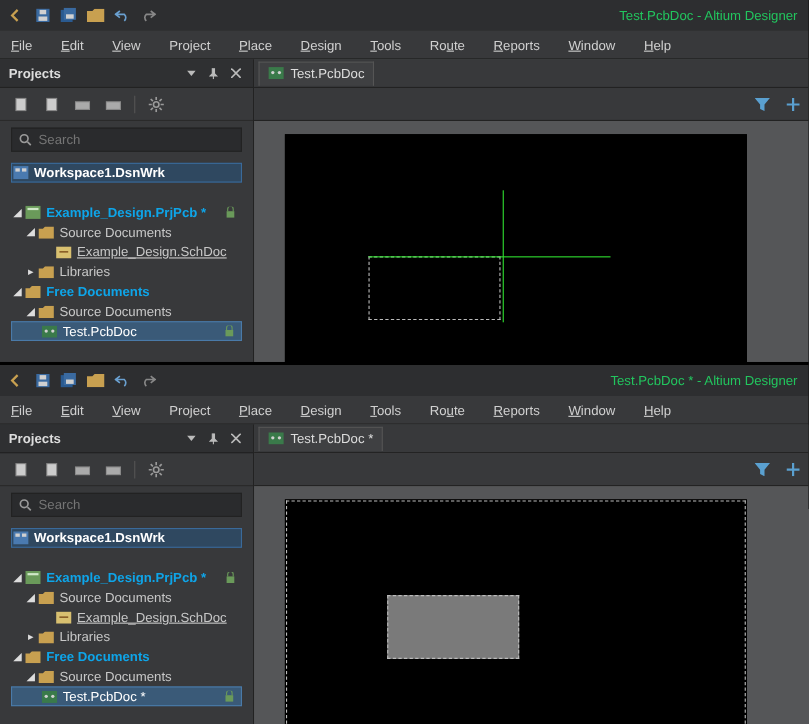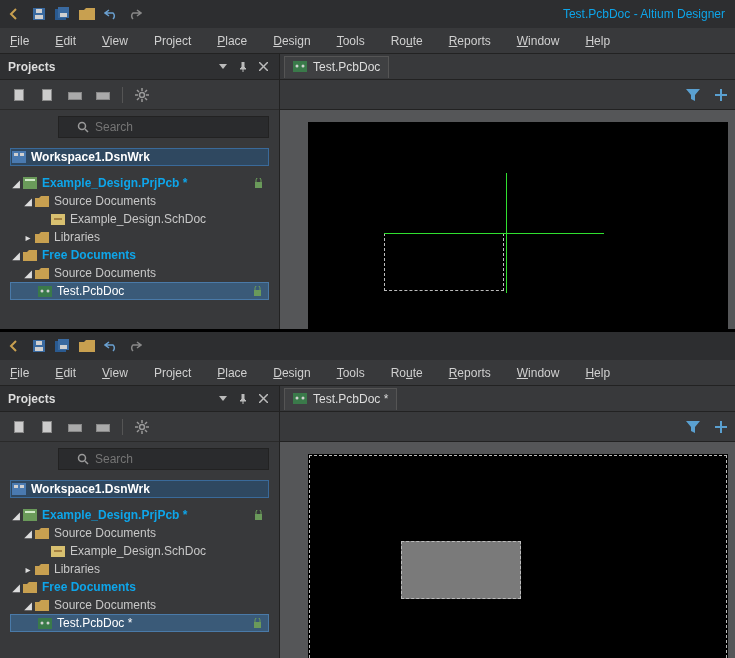--- a/index.html
+++ b/index.html
@@ -2,48 +2,48 @@
 <html><head>
 <meta charset="utf-8">
 <style>
   * { box-sizing: border-box; margin: 0; padding: 0; font-family: "Segoe UI", Tahoma, sans-serif; }
   body { background: #111; width: 735px; }
   .instance { width: 735px; background: #38393b; color: #c8c8c8; font-size: 12px; }
   .titlebar { height: 28px; background: #2d2e30; display: flex; align-items: center; padding: 0 6px; }
   .titlebar .tb-icons { display: flex; gap: 6px; align-items: center; }
   .titlebar .tb-icon { width: 18px; height: 18px; display: flex; align-items: center; justify-content: center; color: #c8a050; }
   .titlebar .spacer { flex: 1; }
-  .titlebar .title { color: #0ea5e9; padding-right: 4px; }
+  .titlebar .title { color: #22c55e; padding-right: 4px; }
   .menubar { height: 26px; background: #38393b; display: flex; align-items: center; gap: 26px; padding: 0 10px; border-bottom: 1px solid #222; }
   .menubar .menuitem { color: #d0d0d0; cursor: default; }
   .menubar .menuitem u { text-decoration: underline; }
   .workarea { display: flex; height: 275px; }
-  .panel { width: 280px; background: #38393b; border-right: 1px solid #222; display: flex; flex-direction: column; }
+  .panel { width: 231px; background: #38393b; border-right: 1px solid #222; display: flex; flex-direction: column; }
   .panel-header { height: 26px; display: flex; align-items: center; padding: 0 8px; border-bottom: 1px solid #222; background: #2f3032; }
   .panel-header .ph-title { flex: 1; font-weight: 600; color: #ddd; }
   .panel-header .ph-btn { width: 16px; height: 16px; display: flex; align-items: center; justify-content: center; color: #bbb; margin-left: 4px; }
   .panel-toolbar { height: 30px; display: flex; align-items: center; gap: 10px; padding: 0 10px; border-bottom: 1px solid #2a2a2a; }
   .panel-toolbar .pt-icon { width: 18px; height: 18px; color: #9a9a9a; display: flex; align-items: center; justify-content: center; }
   .panel-toolbar .divider { width: 1px; height: 16px; background: #555; }
   .search-row { padding: 6px 10px; }
-  .search-box { display: flex; align-items: center; background: #2a2b2d; border: 1px solid #222; height: 22px; padding: 0 18px; gap: 6px; margin-left: 48px; }
+  .search-box { display: flex; align-items: center; background: #2a2b2d; border: 1px solid #222; height: 22px; padding: 0 6px; gap: 6px; }
   .search-box input { flex: 1; background: transparent; border: none; outline: none; color: #ccc; font-size: 12px; }
   .tree { padding: 4px 0 8px 0; margin: 0 10px; }
   .tree-row { display: flex; align-items: center; height: 18px; padding-right: 6px; }
   .tree-row .tw { width: 12px; text-align: center; color: #ddd; font-size: 10px; }
   .tree-row .ticon { width: 16px; height: 14px; display: flex; align-items: center; justify-content: center; }
   .tree-row .tlabel { padding-left: 4px; white-space: nowrap; }
-  .tree-row.ws { background: #2f4860; border: 1px solid #3a6a9a; margin-bottom: 8px; }
+  .tree-row.ws { background: #2f4860; border: 1px solid #3a6a9a; margin-bottom: 18px; }
   .tree-row.ws .tlabel { font-weight: 600; color: #fff; }
   .tree-row.selected { background: #3a5a78; border: 1px solid #4a7aa8; }
   .tree-row.selected .tlabel { color: #fff; }
   .tree-row .lock { margin-left: auto; color: #6a9a5a; font-size: 10px; }
   .indent1 { padding-left: 12px; }
   .indent2 { padding-left: 26px; }
-  .indent3 { padding-left: 40px; }
+  .indent3 { padding-left: 40px; text-decoration: underline; }
   .bold { font-weight: 700; color: #0ea5e9; }
   .editor-area { flex: 1; display: flex; flex-direction: column; background: #4a4b4d; }
   .doc-tabs { height: 26px; display: flex; align-items: center; background: #38393b; border-bottom: 1px solid #222; padding-left: 4px; }
   .doc-tab { height: 22px; background: #3f4042; border: 1px solid #555; border-bottom: none; display: flex; align-items: center; gap: 6px; padding: 0 8px; }
   .doc-tab .dticon { width: 14px; height: 12px; }
   .doc-tab .dtlabel { color: #ddd; }
   .editor-toolbar { height: 30px; background: #38393b; border-bottom: 1px solid #222; display: flex; align-items: center; justify-content: flex-end; padding-right: 4px; gap: 8px; }
   .editor-toolbar .et-btn { width: 20px; height: 20px; color: #5aa0d0; display: flex; align-items: center; justify-content: center; }
   .canvas-wrap { flex: 1; background: #555658; padding: 12px 0 0 28px; overflow: hidden; }
   .canvas { width: 420px; height: 210px; background: #000; position: relative; border: 1px solid #000; }
@@ -347,20 +347,21 @@
               <path d="M5 2 L1 5 L5 8 M1 5 L9 5 A4 4 0 0 1 9 11" stroke="#6aa0d0" stroke-width="1.5" fill="none"></path>
             </svg>
           </span>
         <span class="tb-icon">
             <svg width="14" height="12" viewBox="0 0 14 12">
               <path d="M9 2 L13 5 L9 8 M13 5 L5 5 A4 4 0 0 0 5 11" stroke="#888" stroke-width="1.5" fill="none"></path>
             </svg>
           </span>
       </div>
       <div class="spacer"></div>
+      <div class="title">Test.PcbDoc * - Altium Designer</div>
     </div>
     <div class="menubar">
       <span class="menuitem"><u>F</u>ile</span>
       <span class="menuitem"><u>E</u>dit</span>
       <span class="menuitem"><u>V</u>iew</span>
       <span class="menuitem">Project</span>
       <span class="menuitem"><u>P</u>lace</span>
       <span class="menuitem"><u>D</u>esign</span>
       <span class="menuitem"><u>T</u>ools</span>
       <span class="menuitem">Ro<u>u</u>te</span>

